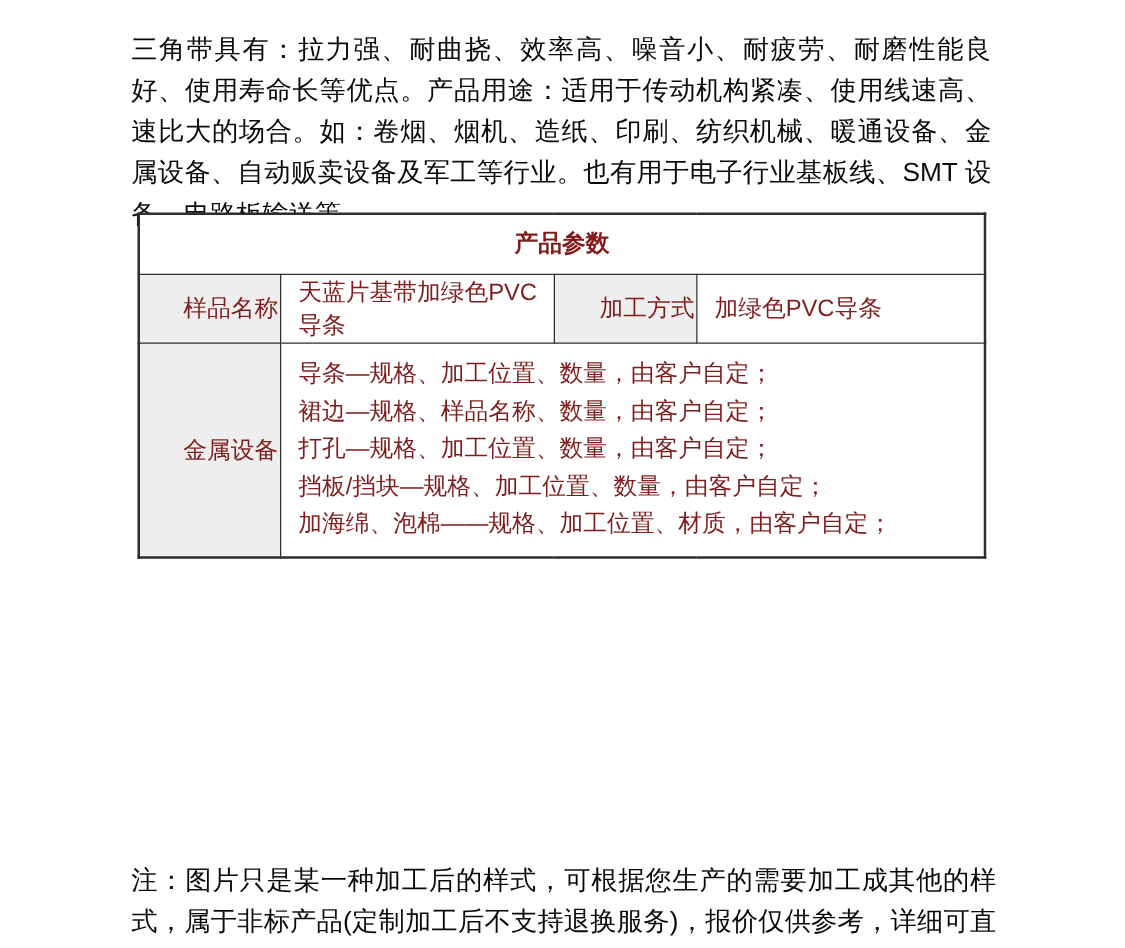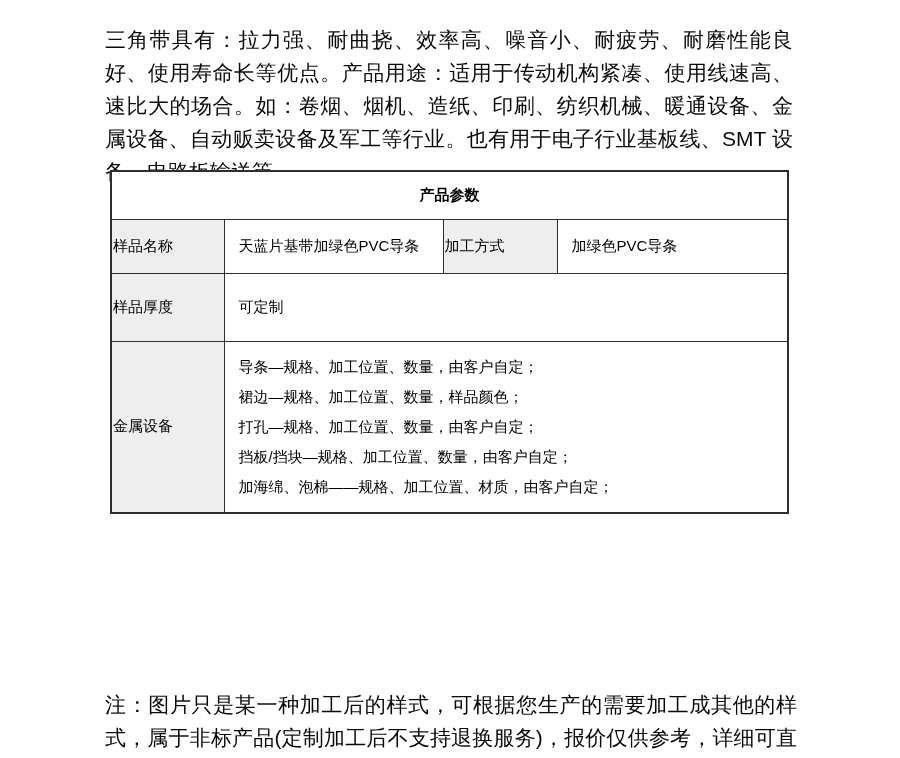--- a/index.html
+++ b/index.html
@@ -32,37 +32,37 @@
     top: 170px;
     width: 677px;
   }
   table.params {
     border-collapse: collapse;
     width: 100%;
     table-layout: fixed;
   }
   table.params td {
     border: 1px solid #2e2e2e;
-    font-size: 15px;
-    color: #000000;
+    font-size: 19px;
+    color: #7f1d1d;
     vertical-align: middle;
     box-sizing: border-box;
   }
   table.params { border: 2px solid #2e2e2e; }
   td.tbl-title {
     height: 48px;
     text-align: center;
     font-size: 24px;
     font-weight: bold;
     color: #333333;
     background: #ffffff;
   }
   td.label {
     background: #eeeeee;
-    text-align: left;
+    text-align: right;
     font-size: 17px;
   }
   td.value {
     background: #ffffff;
     padding-left: 14px;
     text-align: left;
   }
   tr.r1 td { height: 54px; }
   tr.r2 td { height: 48px; }
   tr.r3 td { height: 68px; }
@@ -100,29 +100,25 @@
       <tbody>
           <tr>
         <td class="tbl-title" colspan="4">产品参数</td>
       </tr>
       <tr class="r1">
         <td class="label">样品名称</td>
         <td class="value">天蓝片基带加绿色PVC导条</td>
         <td class="label">加工方式</td>
         <td class="value">加绿色PVC导条</td>
       </tr>
-      <tr class="r3">
-        <td class="label">样品厚度</td>
-        <td class="value" colspan="3">可定制</td>
-      </tr>
       <tr class="r5">
         <td class="label">金属设备</td>
         <td class="value multi-line" colspan="3">
           <div>导条—规格、加工位置、数量，由客户自定；</div>
-          <div>裙边—规格、加工位置、数量，样品颜色；</div>
+          <div>裙边—规格、样品名称、数量，由客户自定；</div>
           <div>打孔—规格、加工位置、数量，由客户自定；</div>
           <div>挡板/挡块—规格、加工位置、数量，由客户自定；</div>
           <div>加海绵、泡棉——规格、加工位置、材质，由客户自定；</div>
         </td>
       </tr>
     </tbody>
       </table>
   </div>
 
   <p class="note">注：图片只是某一种加工后的样式，可根据您生产的需要加工成其他的样式，属于非标产品(定制加工后不支持退换服务)，报价仅供参考，详细可直接联系客服。</p>

